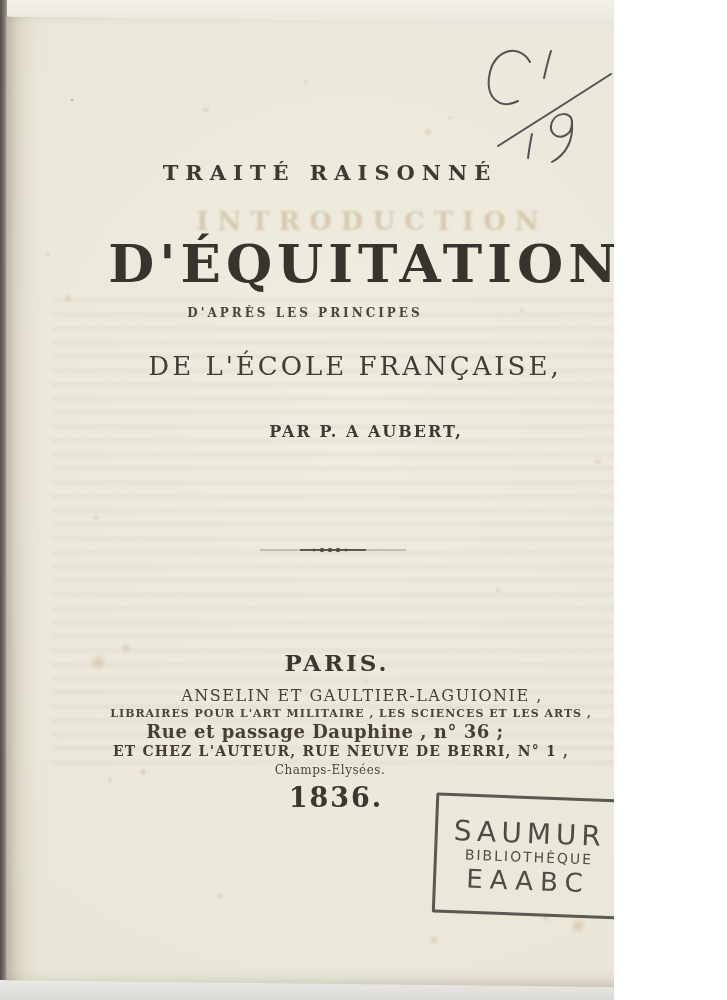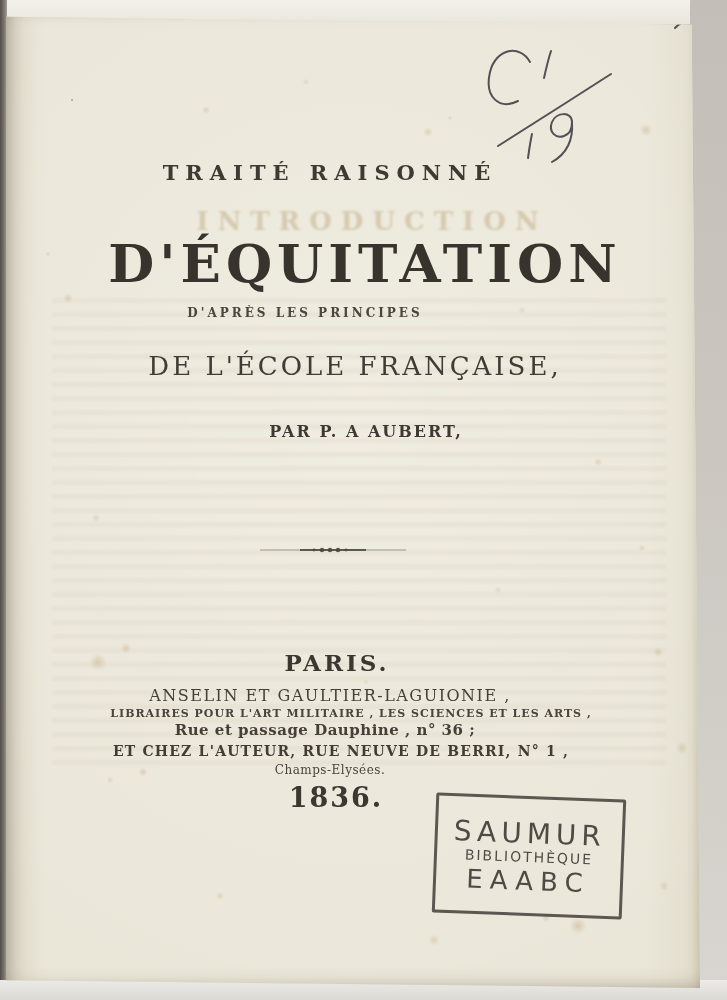--- a/index.html
+++ b/index.html
@@ -1,18 +1,18 @@
 <!DOCTYPE html>
 <html><head>
 <meta charset="utf-8">
 <style>
   html,body{margin:0;padding:0;}
   .scene{
     position:relative;
-    width:727px;height:1000px;
+    width:614px;height:1000px;
     overflow:hidden;
     background:linear-gradient(180deg,#c3bfb8 0%,#cbc7c0 45%,#d3d0ca 80%,#d8d6d1 100%);
     font-family:"DejaVu Serif","Liberation Serif",serif;
   }
   
   .gutter-edge{
     position:absolute;left:0;top:0;width:7px;height:1000px;
     background:linear-gradient(90deg,#524e47 0%,#7b766e 60%,#a59f94 100%);
   }
   
@@ -89,23 +89,23 @@
   }
   .line{position:absolute;left:24px;width:650px;text-align:center;color:#433e37;}
   .series-title { top:150px; transform:translateX(-25px); font-size:21px; font-weight:bold; letter-spacing:7px;  color:#3e3932;}
   .main-title   { top:222px; transform:translateX(10px);  font-size:53px; font-weight:bold; letter-spacing:5px;  color:#38332c;}
   .method-line  { top:296px; transform:translateX(-50px); font-size:12px; font-weight:bold; letter-spacing:3px;  color:#4a453d;}
   .school-line  { top:341px; transform:translateX(0px);   font-size:26px; letter-spacing:3px; color:#403b34;}
   .byline       { top:412px; transform:translateX(11px);  font-size:16px; font-weight:bold; letter-spacing:2px;  color:#3e3932;}
   .credentials  { top:446px; transform:translateX(5px);   font-size:9.5px;font-weight:bold; letter-spacing:1.3px;line-height:1.95; color:#4d473e;}
   .ornament     { top:531px; transform:translateX(-22px);}
   .city-line    { top:639px; transform:translateX(-18px); font-size:23px; font-weight:bold; letter-spacing:3px;  color:#3c3730;}
-  .publisher    { top:676px; transform:translateX(-25px); font-size:16px; letter-spacing:1.5px; color:#453f37;}
+  .publisher    { top:676px; transform:translateX(-25px); font-size:16px; letter-spacing:1.5px; color:#453f37;padding-left:32px;}
   .pub-role     { top:697px; transform:translateX(-4px);  font-size:11px; font-weight:bold; letter-spacing:1px;  color:#4a443b;}
-  .pub-addr     { top:711px; transform:translateX(-30px); font-size:15px; font-weight:bold; letter-spacing:0.5px;color:#453f37;}
+  .pub-addr     { top:711px; transform:translateX(-30px); font-size:18px; font-weight:bold; letter-spacing:0.5px;color:#453f37;}
   .author-addr  { top:733px; transform:translateX(-14px); font-size:14px; font-weight:bold; letter-spacing:1.2px;color:#423c34;}
   .district     { top:753px; transform:translateX(-25px); font-size:12px; letter-spacing:0.5px; color:#4a443b;}
   .year-line    { top:772px; transform:translateX(-19px); font-size:27px; font-weight:bold; letter-spacing:2px;  color:#3c3730;}
   .stamp{
     position:absolute;left:428px;top:786px;width:184px;height:114px;
     border:3px solid rgba(50,46,42,0.78);
     border-radius:2px;
     transform:rotate(2.2deg);
     display:flex;flex-direction:column;align-items:center;justify-content:center;
     gap:1px;

